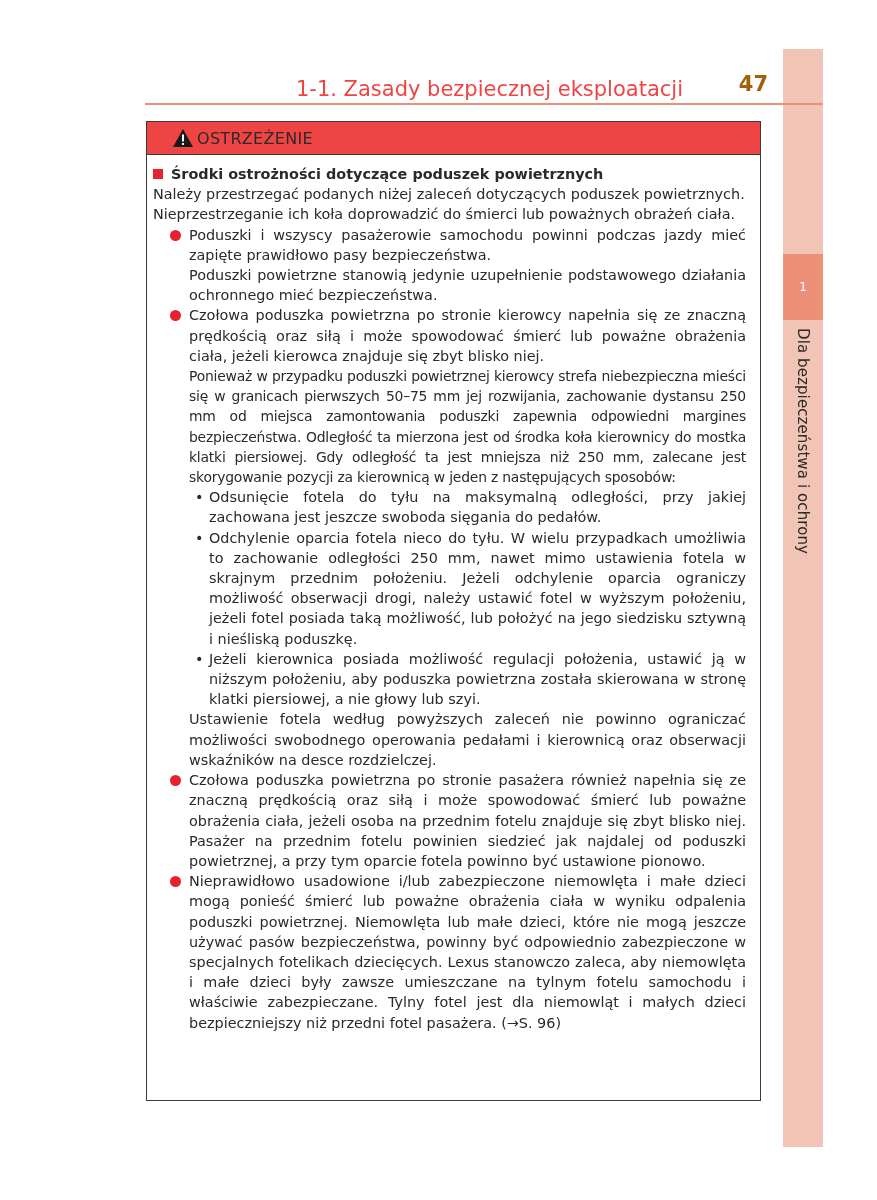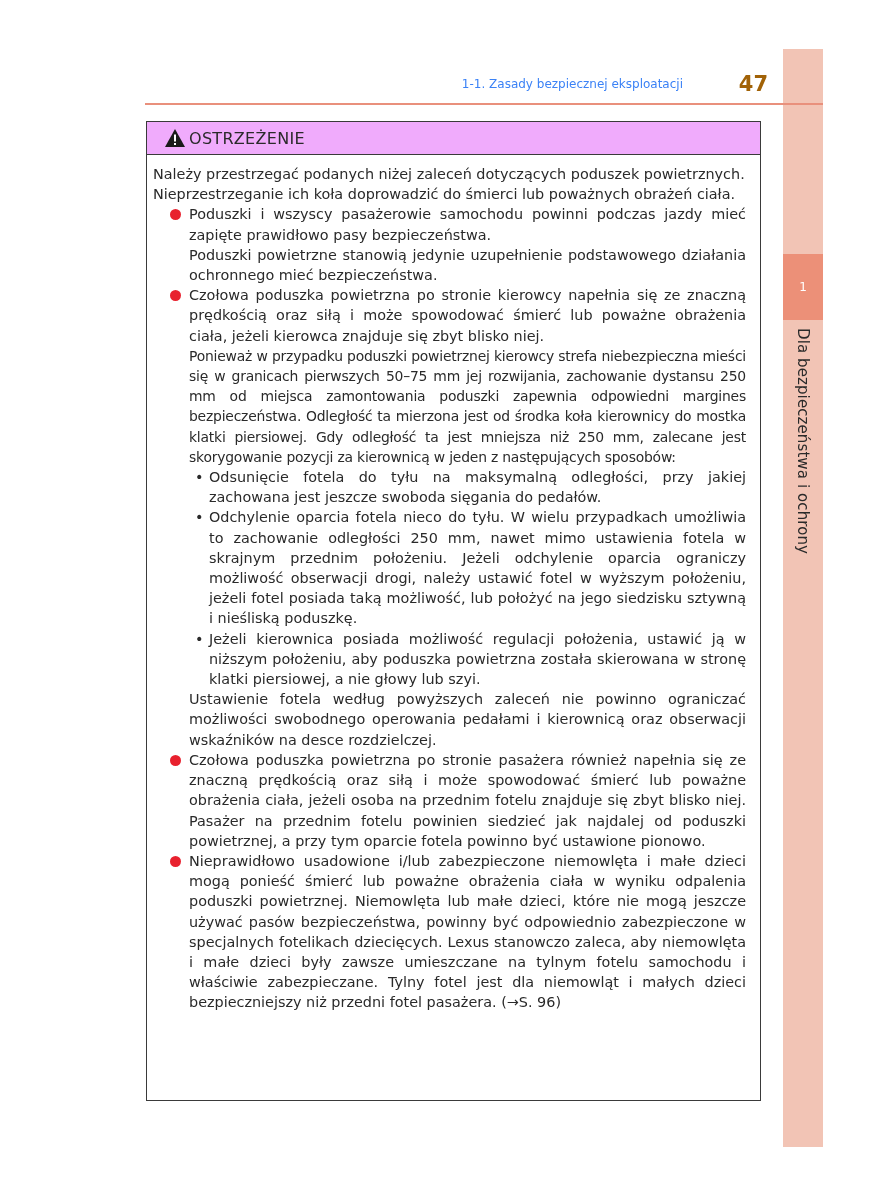--- a/index.html
+++ b/index.html
@@ -4,25 +4,25 @@
 <style>
   html, body { margin:0; padding:0; background:#ffffff; }
   body { width:877px; height:1200px; position:relative; overflow:hidden;
          font-family:"DejaVu Sans", sans-serif; color:#2a2a2a; }
   .side-tab { position:absolute; left:783px; top:49px; width:40px; height:1098px; background:#f2c4b5; }
   .side-tab-active { position:absolute; left:783px; top:254px; width:40px; height:66px; background:#ec9078; }
   .side-tab-num { position:absolute; left:783px; top:280px; width:40px; text-align:center; color:#fff; font-size:12px; }
   .side-tab-label { position:absolute; left:803px; top:328px; transform-origin:0 0; transform:rotate(90deg) translateY(-50%);
                     white-space:nowrap; font-size:15px; color:#2a2a2a; letter-spacing:0.1px; }
   .header { position:absolute; left:145px; top:72px; width:678px; height:32px; }
-  .header-title { position:absolute; right:140px; top:5px; font-size:12px; color:#3b82f6; }
+  .header-title { position:absolute; right:140px; top:5px; font-size:21px; color:#ef4444; }
   .header-page { position:absolute; right:55px; top:0px; font-size:21px; font-weight:bold; color:#a16207; }
   .header-rule { position:absolute; left:145px; top:103px; width:678px; height:2px; background:#e9907c; }
   .warn-box { position:absolute; left:146px; top:121px; width:615px; height:980px; border:1.5px solid #3a3a3a; box-sizing:border-box; }
-  .warn-head { height:32px; background:#f0abfc; border-bottom:1.5px solid #3a3a3a; display:flex; align-items:center; padding-left:18px; }
+  .warn-head { height:32px; background:#ef4444; border-bottom:1.5px solid #3a3a3a; display:flex; align-items:center; padding-left:26px; }
   .warn-icon { width:20px; height:18px; margin-right:4px; }
   .warn-title { font-size:16px; color:#2a2a2a; letter-spacing:0.3px; }
   .content { position:absolute; left:0; top:36px; width:100%; padding:6px 14px 0 6px; box-sizing:border-box;
              font-size:14.4px; line-height:20.2px; }
   .sec-title { font-weight:bold; display:flex; align-items:center; }
   .sq { width:10px; height:10px; background:#e8212e; margin-right:8px; display:inline-block; }
   .p { text-align:justify; }
   .bl { position:relative; padding-left:20px; margin-left:16px; text-align:justify; }
   .dot { position:absolute; left:1px; top:5px; width:11px; height:11px; border-radius:50%; background:#e8212e; }
   .sub { position:relative; padding-left:16px; margin-left:4px; text-align:justify; }
@@ -46,20 +46,24 @@
   <div class="warn-head">
     <svg class="warn-icon" viewBox="0 0 20 18">
       <polygon points="10,0 20,18 0,18" fill="#1a1a1a"></polygon>
       <rect x="9" y="5.5" width="2" height="7" fill="#fff"></rect>
       <rect x="9" y="14" width="2" height="2" fill="#fff"></rect>
     </svg>
     <span class="warn-title">OSTRZEŻENIE</span>
   </div>
 
   <div class="content">
+    <div class="sec-title">
+      <span class="sq"></span>
+      <span>Środki ostrożności dotyczące poduszek powietrznych</span>
+    </div>
     <div class="p">Należy przestrzegać podanych niżej zaleceń dotyczących poduszek powietrznych.</div>
     <div class="p">Nieprzestrzeganie ich koła doprowadzić do śmierci lub poważnych obrażeń ciała.</div>
 
     <div class="bl">
       <span class="dot"></span>
       <div>Poduszki i wszyscy pasażerowie samochodu powinni podczas jazdy mieć zapięte prawidłowo pasy bezpieczeństwa.</div>
       <div>Poduszki powietrzne stanowią jedynie uzupełnienie podstawowego działania ochronnego mieć bezpieczeństwa.</div>
     </div>
 
     <div class="bl">

